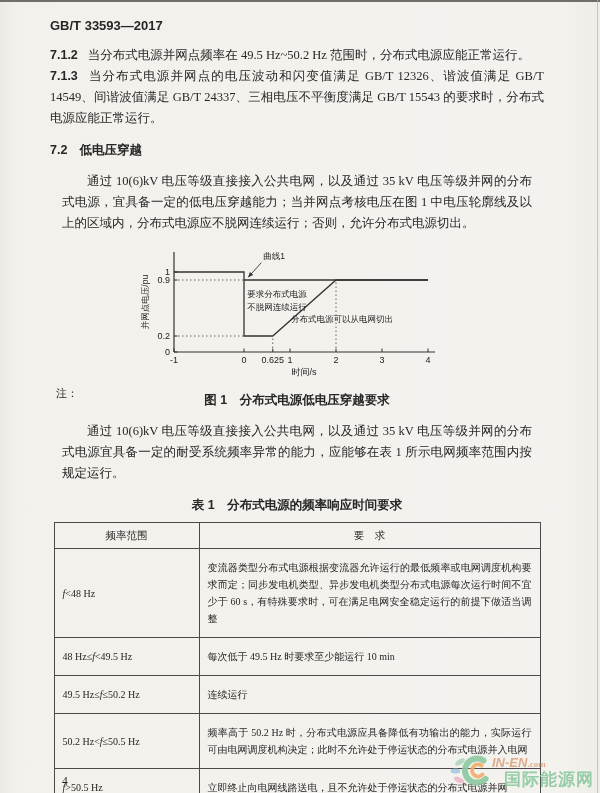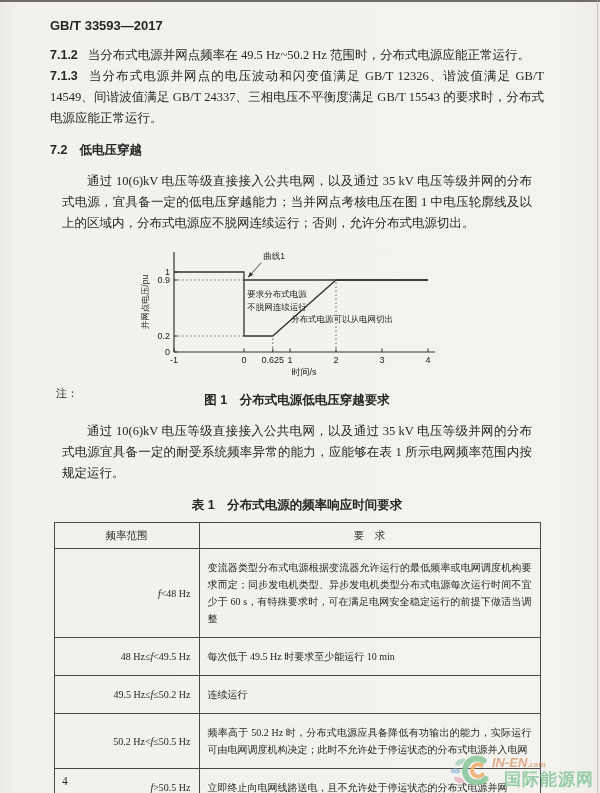--- a/index.html
+++ b/index.html
@@ -20,21 +20,21 @@
   p.body-ind{font-size:12.5px;line-height:21px;margin:12px;text-indent:2em;text-align:justify;}
   .figure-wrap{width:318px;margin:2px auto 0 auto;}
   .note{position:relative;font-size:11px;line-height:18px;margin:2px 0 0 6px;padding-left:24px;text-align:justify;}
   .note-label{position:absolute;left:0;top:0;}
   .fig-caption,.tbl-caption{font-family:"Liberation Sans","DejaVu Sans",sans-serif;font-weight:bold;font-size:12.5px;text-align:center;margin:10px 0 0 0;}
   .tbl-caption{margin-top:13px;}
   table.freq{border-collapse:collapse;width:487px;margin:8px auto 0 auto;font-size:10px;line-height:17px;
     border:1.5px solid #3c3c3c;}
   table.freq th,table.freq td{border:1px solid #4a4a4a;padding:10px 8px;}
   table.freq th{font-weight:normal;font-size:10.5px;text-align:center;padding:4px 8px;}
-  td.freq-range{width:128px;text-align:right;white-space:nowrap;}
+  td.freq-range{width:128px;text-align:left;white-space:nowrap;}
   td.freq-range i{font-family:"Liberation Serif",serif;}
   td.freq-req{text-align:justify;}
   .footer-pagenum{position:absolute;left:62px;bottom:6px;font-size:11.5px;}
   .watermark{position:absolute;right:6px;bottom:2px;display:flex;align-items:center;gap:0;opacity:.9;}
   .wm-text{display:flex;flex-direction:column;line-height:1;}
   .wm-site{font-family:"Liberation Sans","DejaVu Sans",sans-serif;font-weight:bold;font-style:italic;font-size:13px;color:#dda47e;}
   .wm-tld{font-size:9px;font-weight:bold;color:#dda47e;}
   .wm-name{font-family:"Liberation Sans","DejaVu Sans",sans-serif;font-weight:bold;font-size:17px;color:#8cc9a0;margin-top:1px;letter-spacing:1px;margin-left:12px;}
   svg text{font-family:"Liberation Sans","DejaVu Sans",sans-serif;}
 </style>

